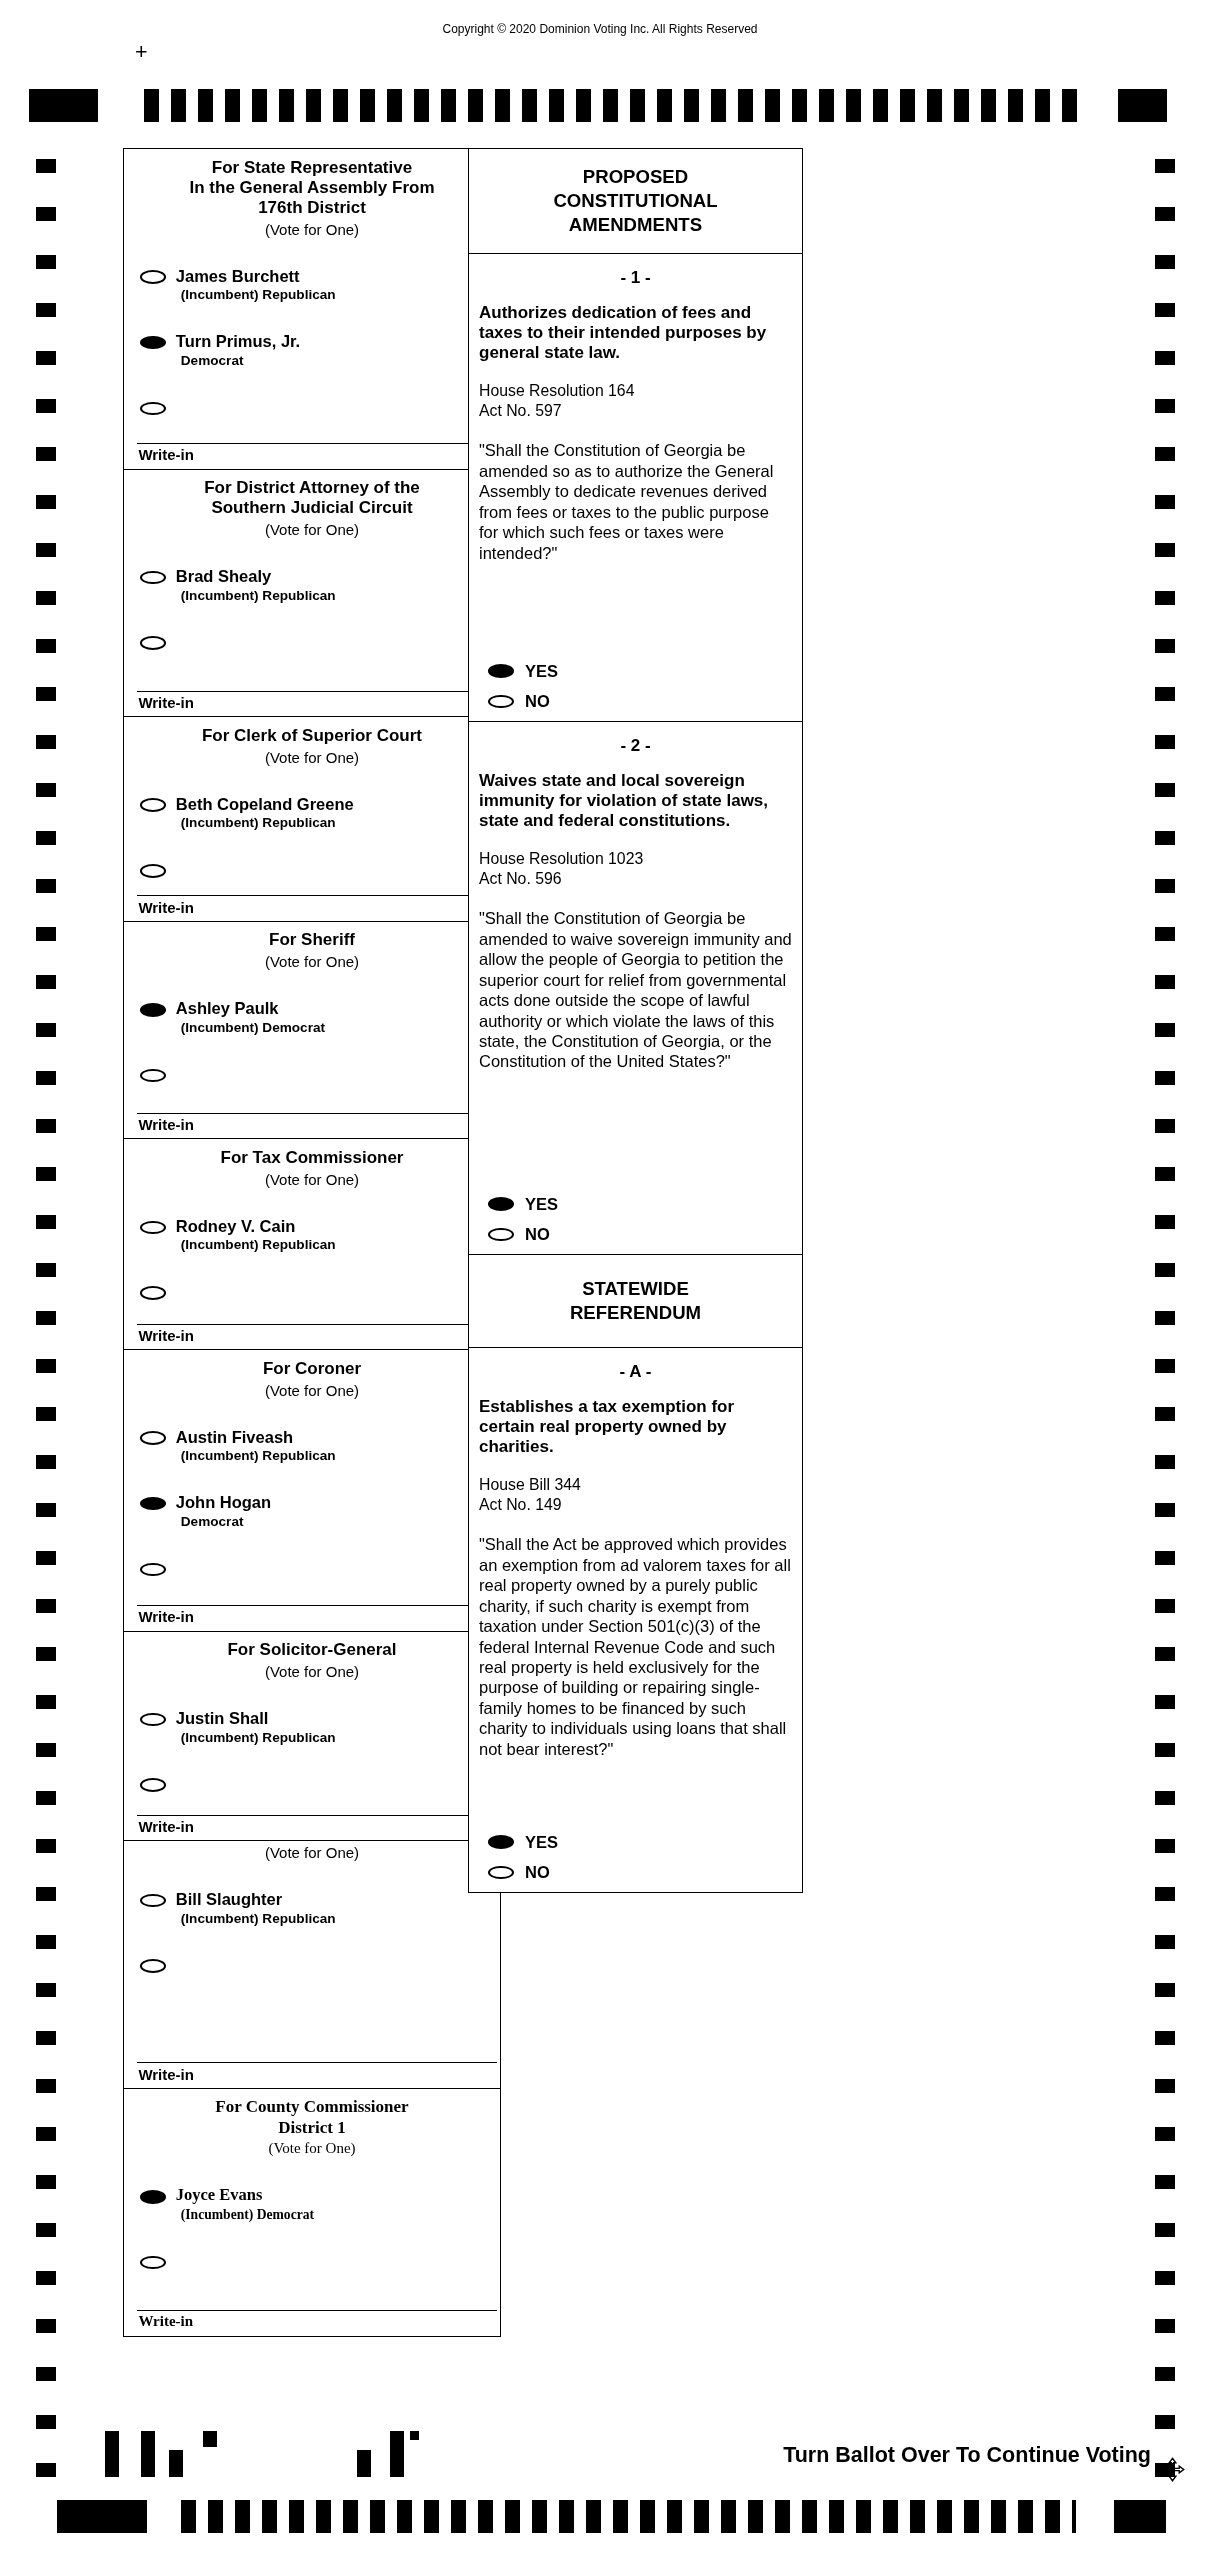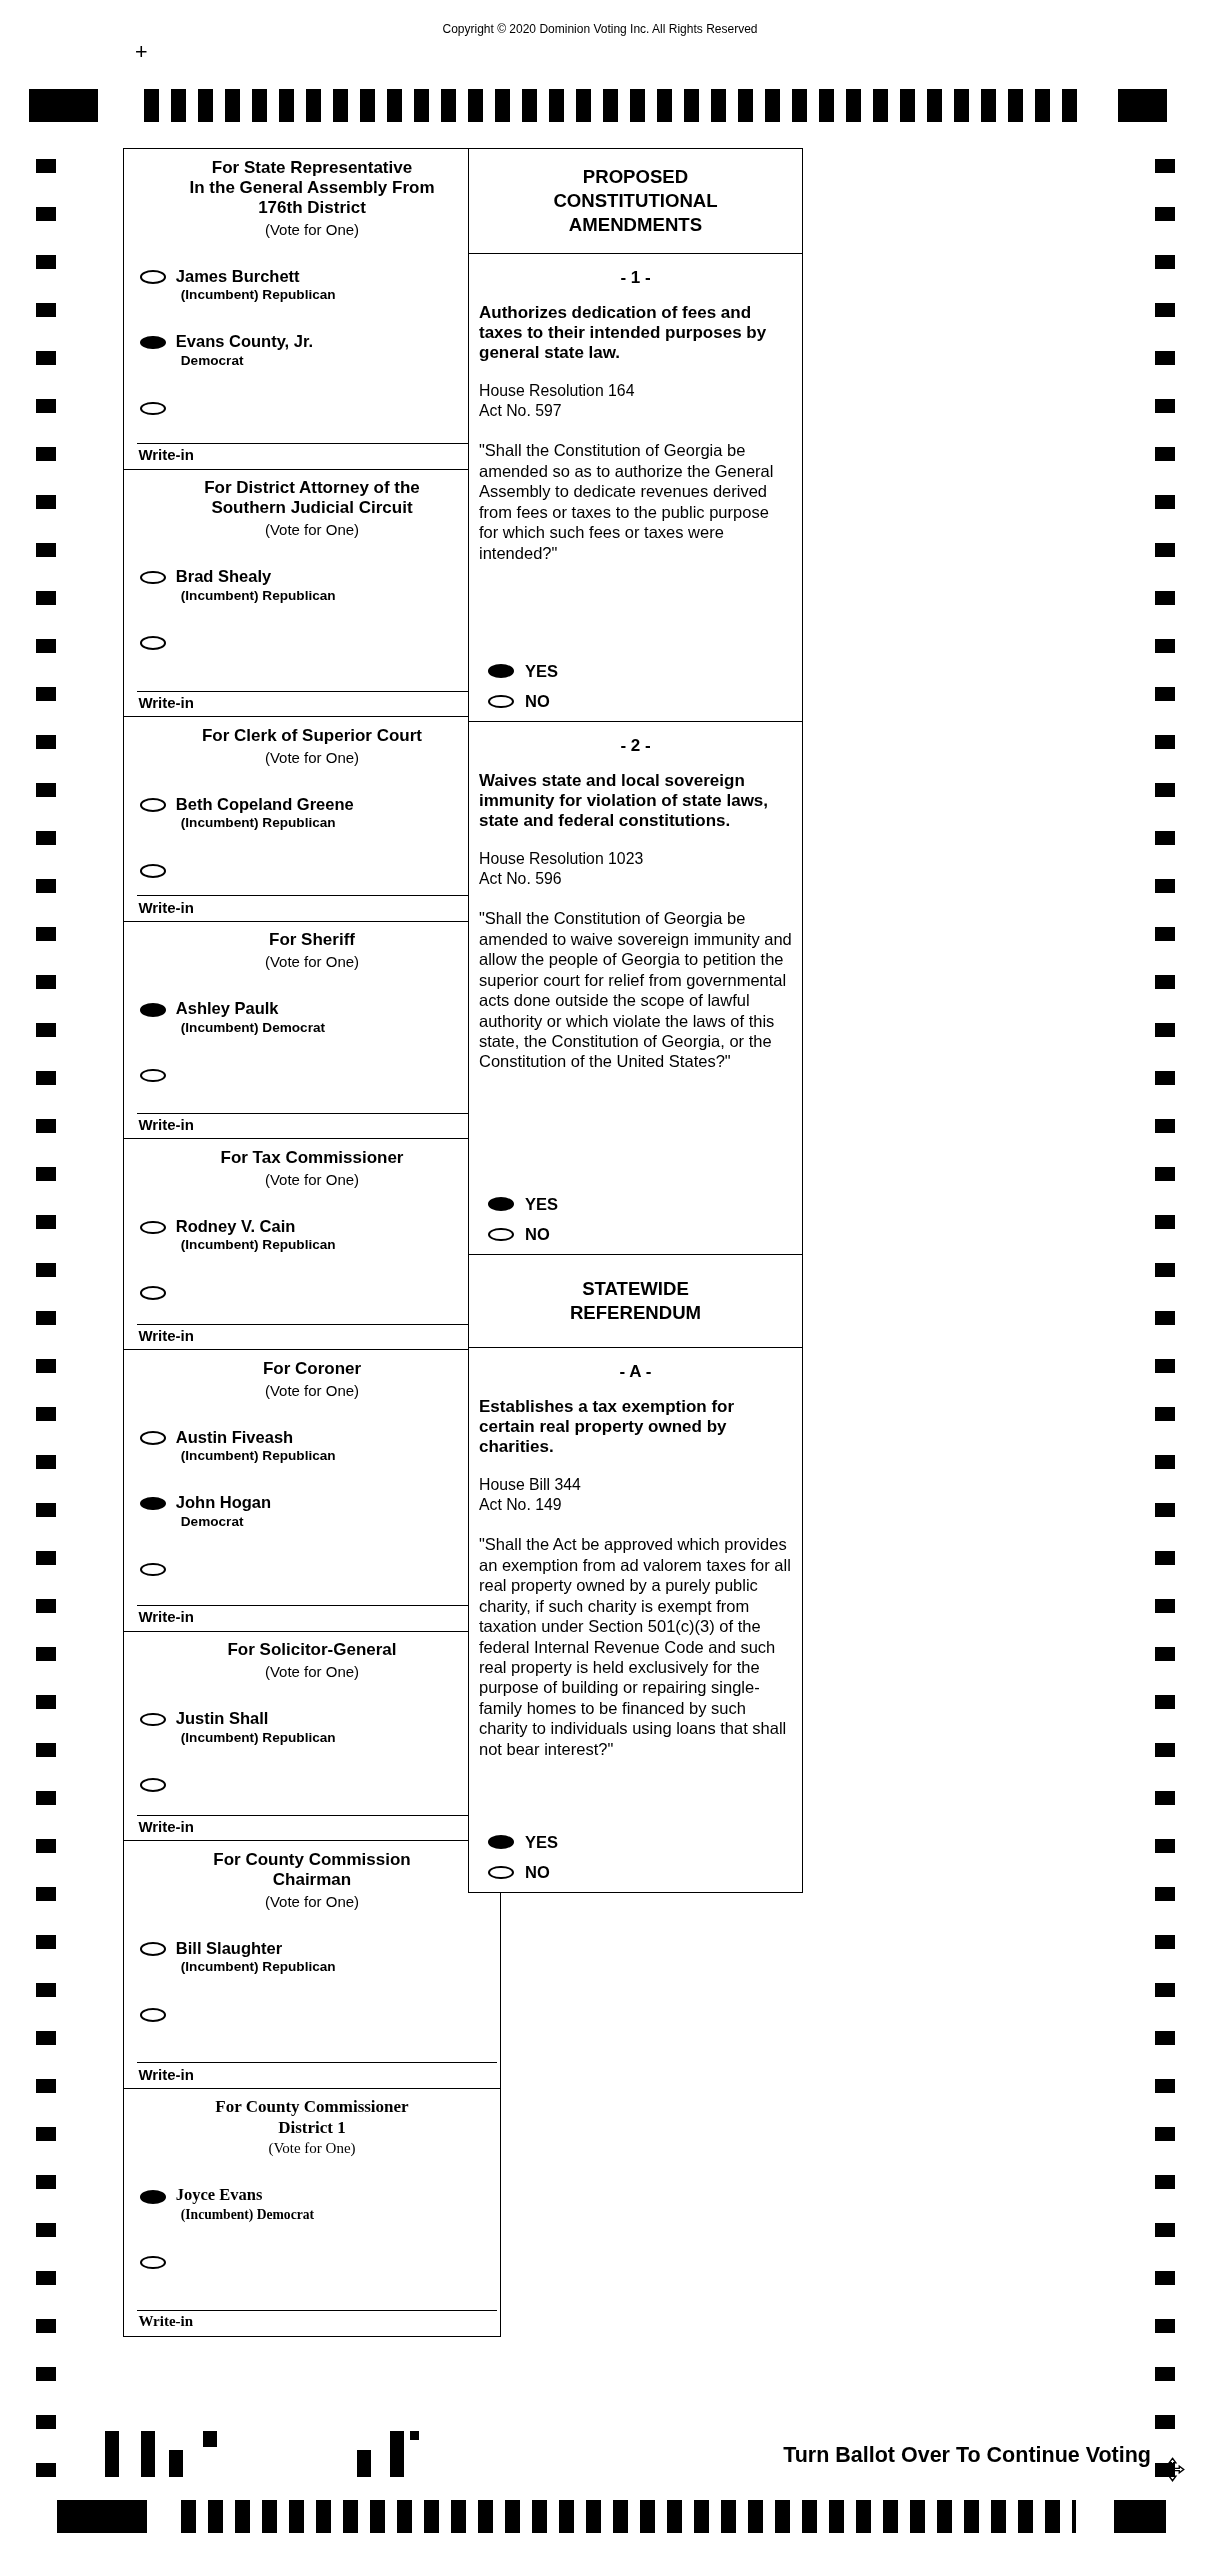--- a/index.html
+++ b/index.html
@@ -116,21 +116,21 @@
     <span class="oval"></span>
     <span class="cand-text">
       <span class="cand-name">James Burchett</span>
       <span class="cand-detail">(Incumbent) Republican</span>
     </span>
   </div>
 
   <div class="candidate">
     <span class="oval filled"></span>
     <span class="cand-text">
-      <span class="cand-name">Evans County, Jr.</span>
+      <span class="cand-name">Turn Primus, Jr.</span>
       <span class="cand-detail">Democrat</span>
     </span>
   </div>
 
   <div class="candidate blank">
     <span class="oval"></span>
     <span class="cand-text">
       <span class="cand-name"></span>
       <span class="cand-detail"></span>
     </span>
@@ -306,24 +306,20 @@
       <span class="cand-detail"></span>
     </span>
   </div>
 </div>
     <div class="write-in-row">
       <span class="write-in-label">Write-in</span>
     </div>
   </div>
 
   <div class="race">
-    <div class="race-title">
-        <div>For County Commission</div>
-        <div>Chairman</div>
-      </div>
     <div class="race-instruction">(Vote for One)</div>
     <div class="candidates">
   <div class="candidate">
     <span class="oval"></span>
     <span class="cand-text">
       <span class="cand-name">Bill Slaughter</span>
       <span class="cand-detail">(Incumbent) Republican</span>
     </span>
   </div>
 

